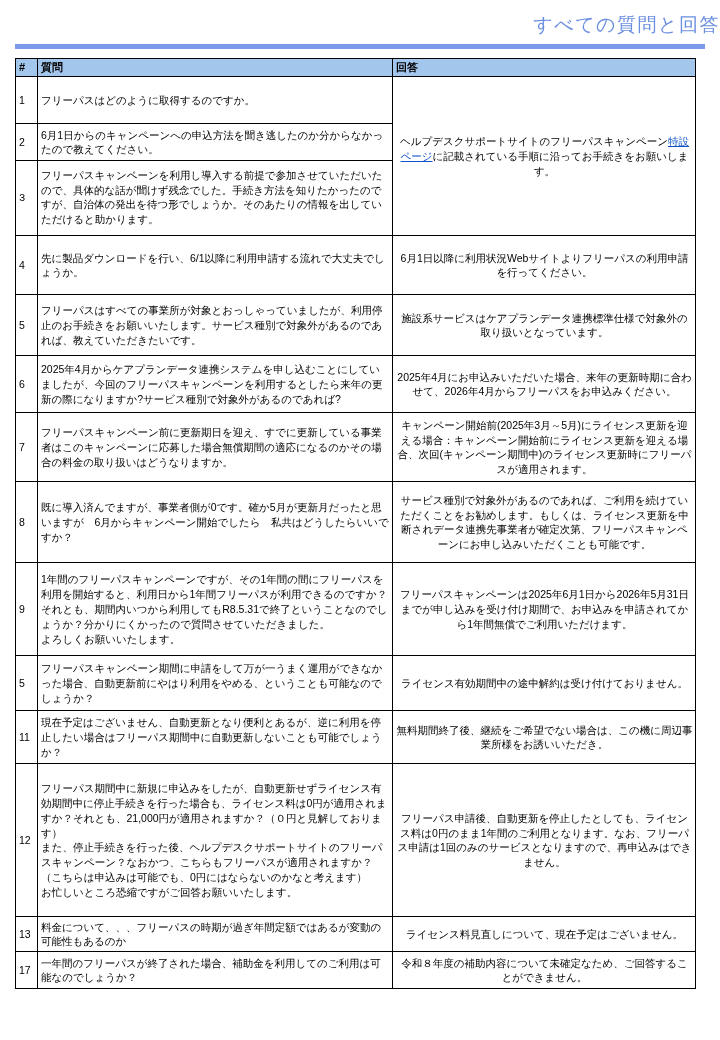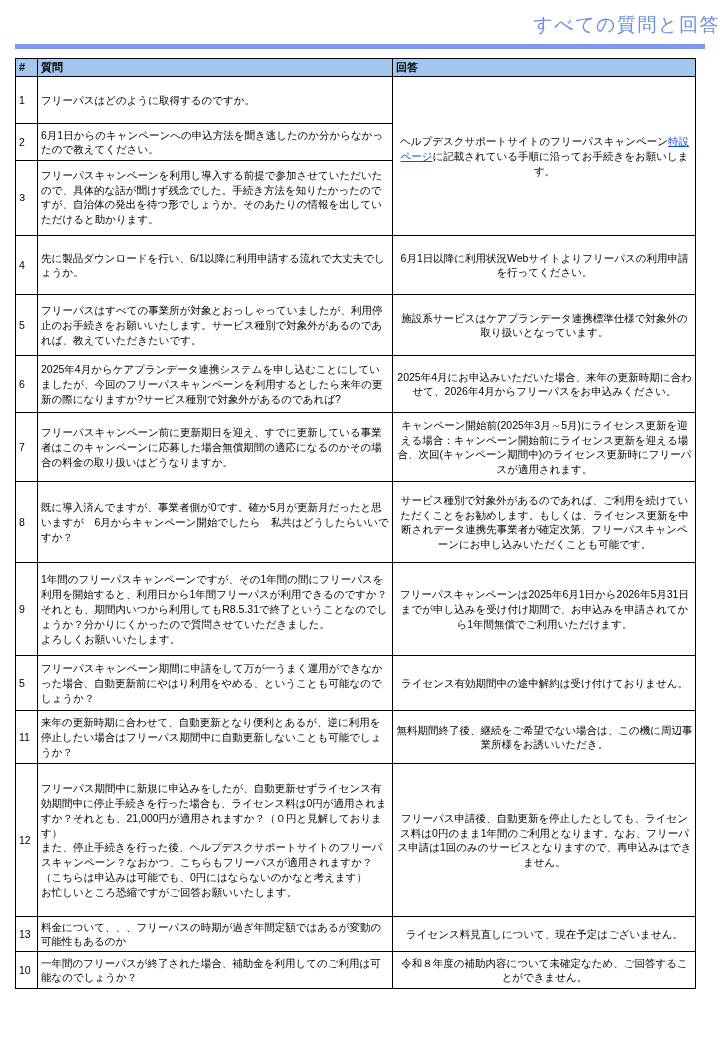--- a/index.html
+++ b/index.html
@@ -223,21 +223,21 @@
             <span class="cell-text">フリーパスキャンペーン期間に申請をして万が一うまく運用ができなかった場合、自動更新前にやはり利用をやめる、ということも可能なのでしょうか？</span>
           </td>
           <td class="a">
             <span class="cell-text">ライセンス有効期間中の途中解約は受け付けておりません。</span>
           </td>
         </tr>
 
         <tr class="r11">
           <td class="num">11</td>
           <td class="q">
-            <span class="cell-text">来年の更新時期に合わせて、自動更新となり便利とあるが、逆に利用を停止したい場合はフリーパス期間中に自動更新しないことも可能でしょうか？</span>
+            <span class="cell-text">現在予定はございません、自動更新となり便利とあるが、逆に利用を停止したい場合はフリーパス期間中に自動更新しないことも可能でしょうか？</span>
           </td>
           <td class="a">
             <span class="cell-text">無料期間終了後、継続をご希望でない場合は、この機に周辺事業所様をお誘いいただき。</span>
           </td>
         </tr>
 
         <tr class="r12">
           <td class="num">12</td>
           <td class="q">
             <span class="cell-text">フリーパス期間中に新規に申込みをしたが、自動更新せずライセンス有効期間中に停止手続きを行った場合も、ライセンス料は0円が適用されますか？それとも、21,000円が適用されますか？（０円と見解しております）
@@ -253,21 +253,21 @@
           <td class="num">13</td>
           <td class="q">
             <span class="cell-text">料金について、、、フリーパスの時期が過ぎ年間定額ではあるが変動の可能性もあるのか</span>
           </td>
           <td class="a">
             <span class="cell-text">ライセンス料見直しについて、現在予定はございません。</span>
           </td>
         </tr>
 
         <tr class="r14">
-          <td class="num">10</td>
+          <td class="num">17</td>
           <td class="q">
             <span class="cell-text">一年間のフリーパスが終了された場合、補助金を利用してのご利用は可能なのでしょうか？</span>
           </td>
           <td class="a">
             <span class="cell-text">令和８年度の補助内容について未確定なため、ご回答することができません。</span>
           </td>
         </tr>
 
       </tbody>
     </table>

